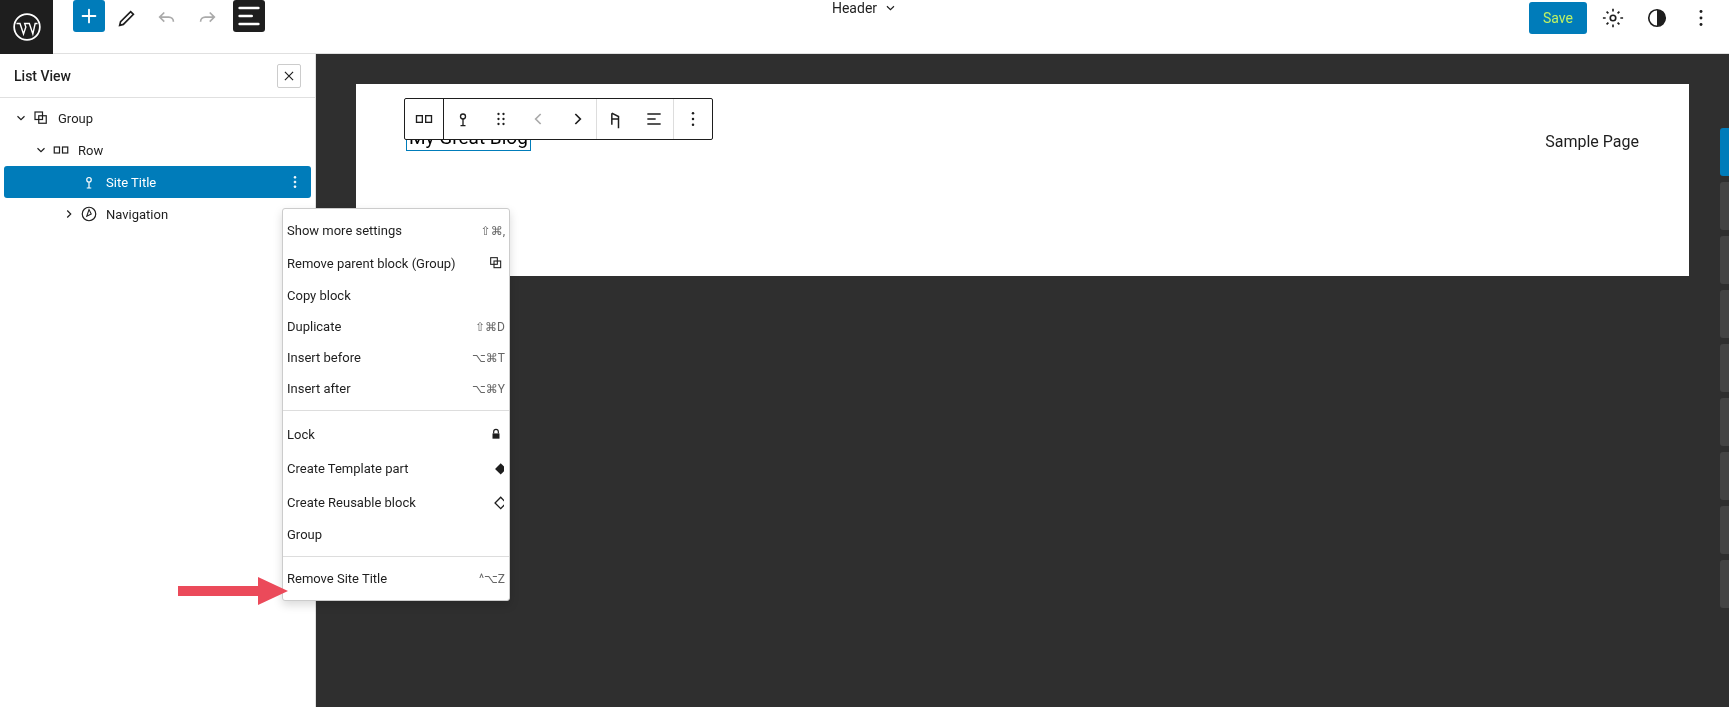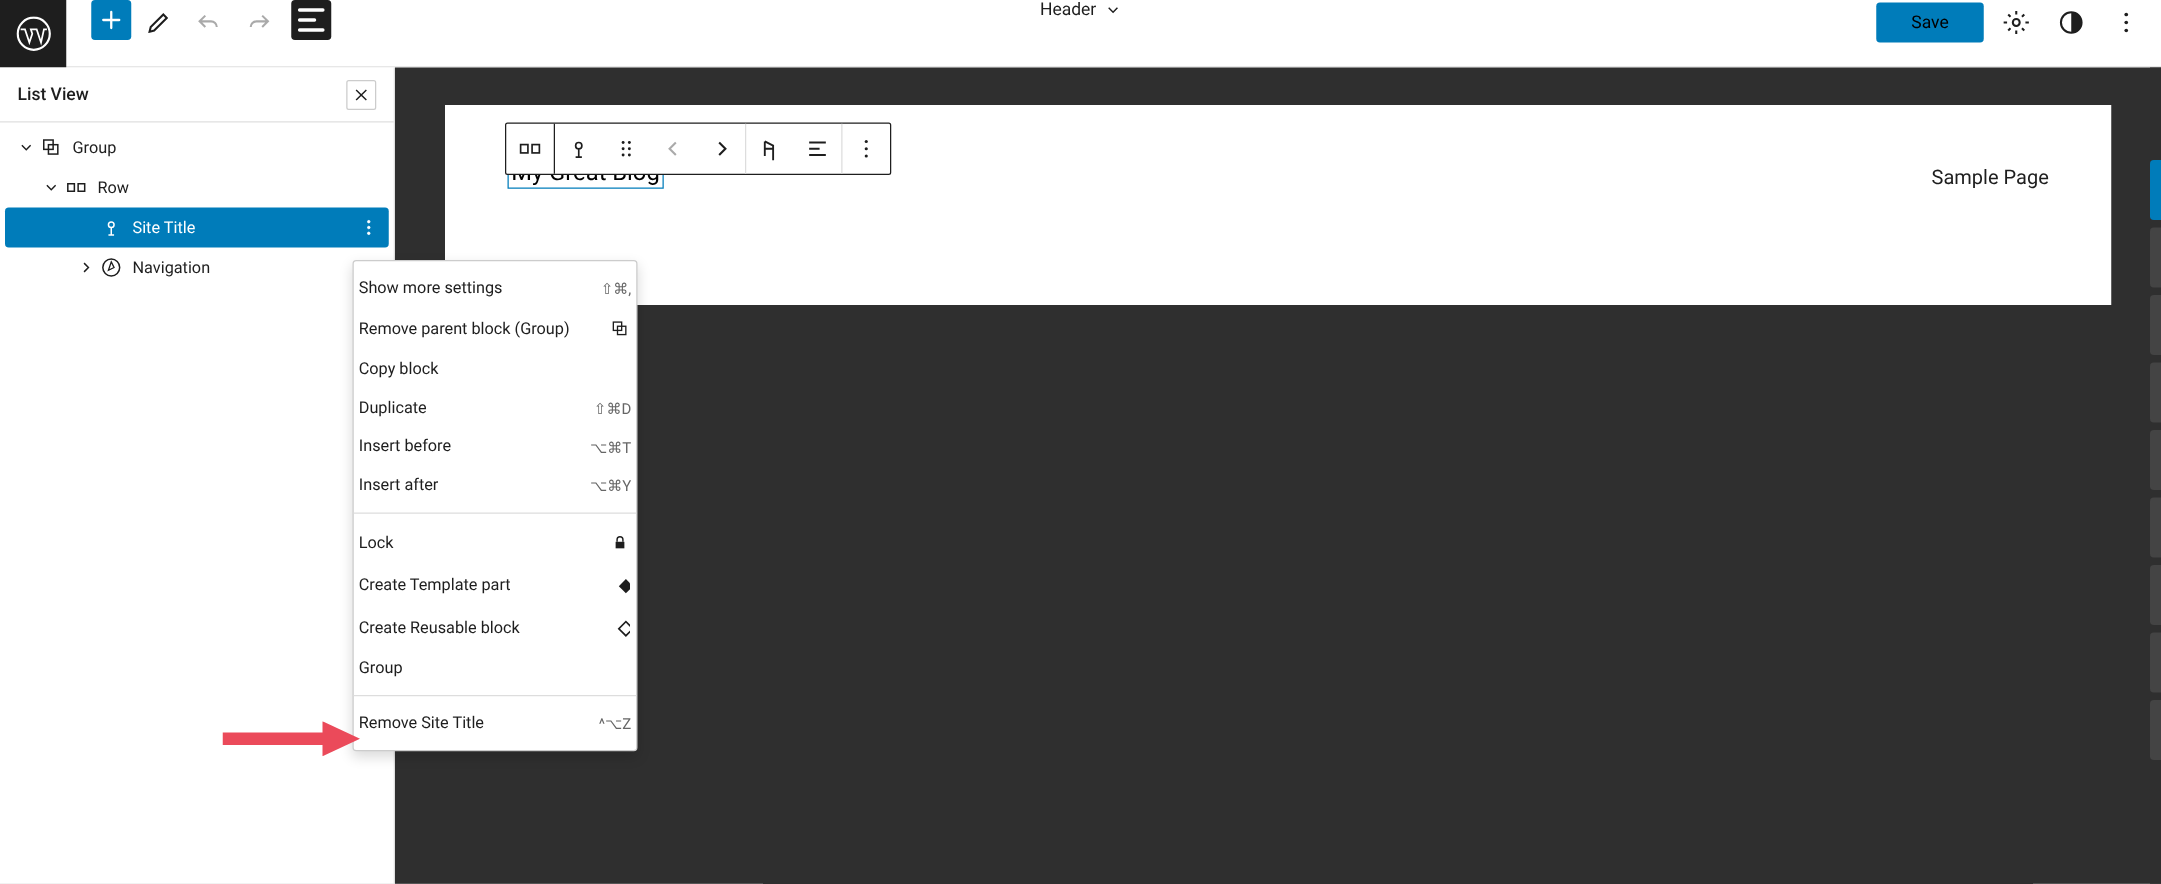--- a/index.html
+++ b/index.html
@@ -10,41 +10,41 @@
     .wp-logo { width: 53px; height: 54px; background: #1e1e1e; display: flex; align-items: center; justify-content: center; color:#fff; }
     .wp-logo svg { width: 28px; height: 28px; fill: #fff; }
     .add-btn { width: 32px; height: 32px; background: #007cba; border-radius: 3px; margin-left: 20px; display: flex; align-items: center; justify-content: center; color:#fff; }
     .add-btn svg { fill: #fff; width: 22px; height: 22px; }
     .icon-btn { width: 36px; height: 36px; display: flex; align-items: center; justify-content: center; color:#1e1e1e; margin-left:4px; }
     .icon-btn.disabled { color:#aaa; }
     .icon-btn svg { width: 22px; height: 22px; }
     .doc-outline-btn { width: 32px; height: 32px; background: #1e1e1e; border-radius: 3px; display: flex; align-items: center; justify-content: center; color:#fff; margin-left:8px; }
     .template-label { position: absolute; left: 50%; transform: translateX(-50%); font-size: 14px; color:#1e1e1e; display:flex; align-items:center; gap:6px; }
     .right-group { margin-left: auto; display: flex; align-items: center; gap: 8px; padding-right: 10px; }
-    .save-btn { background: #007cba; color:#000000; padding: 8px 28px; border-radius: 3px; font-size: 14px; }
+    .save-btn { background: #007cba; color:#bef264; padding: 8px 14px; border-radius: 3px; font-size: 14px; }
     .right-group .icon-btn { margin-left:0; }
 
     
     .left-panel { position: absolute; top:54px; left:0; width:316px; bottom:0; background:#fff; border-right:1px solid #e0e0e0; }
     .panel-header { height:44px; display:flex; align-items:center; padding:0 14px; border-bottom:1px solid #e0e0e0; justify-content:space-between; }
     .panel-title { font-size:14px; font-weight:500; color:#1e1e1e; }
     .panel-close { width:24px; height:24px; display:flex; align-items:center; justify-content:center; color:#1e1e1e; border:1px solid #ccc; border-radius:2px;}
     .tree { padding:4px; }
     .tree-item { display:flex; align-items:center; height:32px; border-radius:3px; padding:0 8px; font-size:13px; color:#1e1e1e; position:relative; }
     .tree-item .chev { width:18px; display:flex; align-items:center; justify-content:center; color:#1e1e1e; }
     .tree-item .blk-icon { width:22px; display:flex; align-items:center; justify-content:center; margin-right:6px; }
     .tree-item.level-1 { padding-left: 28px; }
     .tree-item.level-2 { padding-left: 74px; }
     .tree-item.selected { background:#007cba; color:#fff; }
     .tree-item.selected svg { stroke:#fff; fill:none;}
     .tree-item .opts { position:absolute; right:8px; display:flex; align-items:center; justify-content:center; color:inherit; }
 
     
     .canvas-wrap { position:absolute; top:54px; left:316px; right:0; bottom:0; background:#2f2f2f; padding:30px 40px 0 40px; }
-    .canvas { background:#fff; height:160px; position:relative; padding:40px 50px; }
+    .canvas { background:#fff; height:192px; position:relative; padding:40px 50px; }
     .canvas-title { font-size:19px; color:#000; border:1px solid #007cba; padding:1px 2px; display:inline-block; }
     .nav-link { position:absolute; right:50px; top:48px; font-size:16px; color:#1e1e1e; }
 
     
     .block-toolbar { position:absolute; top:14px; left:48px; display:flex; background:#fff; border:1px solid #1e1e1e; border-radius:2px; height:42px; }
     .tb-group { display:flex; border-right:1px solid #ddd; }
     .tb-btn { width:38px; display:flex; align-items:center; justify-content:center; color:#1e1e1e; }
     .tb-btn svg{width:20px;height:20px;}
     .tb-group:first-child { border-right:1px solid #1e1e1e; }
     .tb-group:last-child { border-right:none;}

